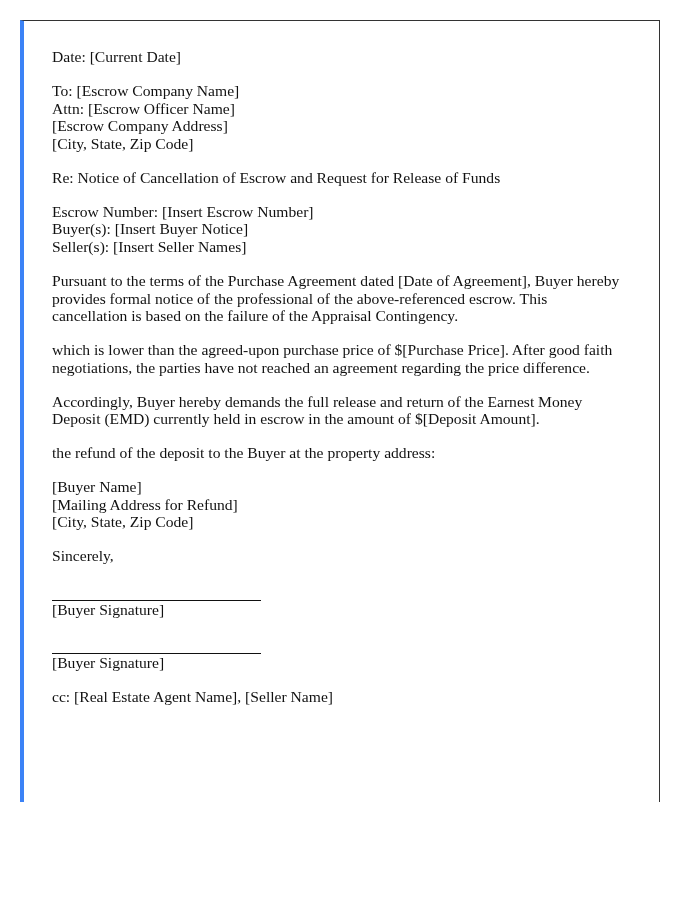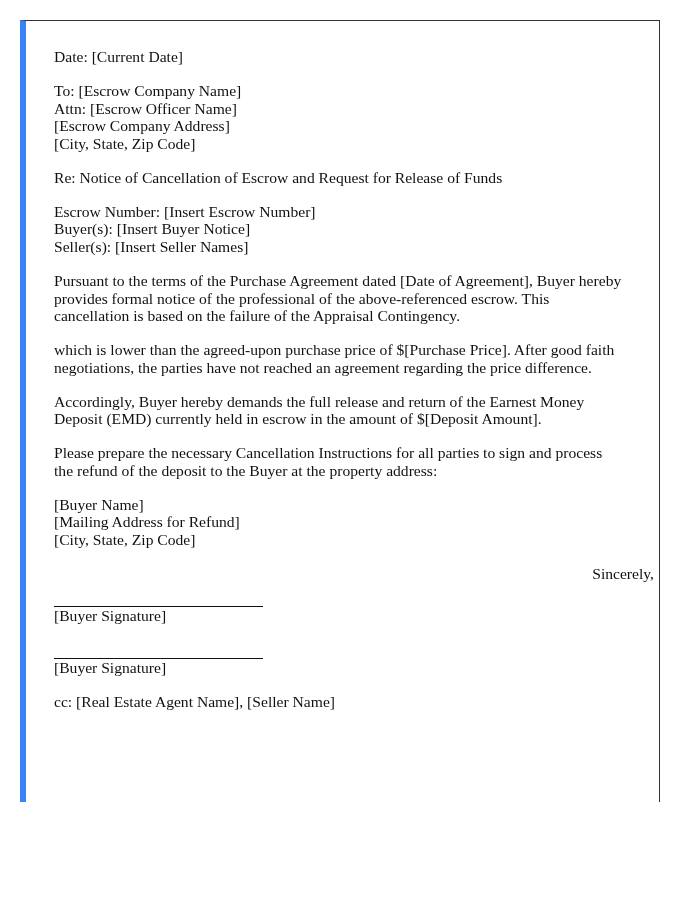--- a/index.html
+++ b/index.html
@@ -15,21 +15,21 @@
       font-family: "Liberation Serif", "DejaVu Serif", serif;
       color: #111111;
     }
     .page {
       position: absolute;
       left: 20px;
       top: 20px;
       width: 640px;
       height: 782px;
       border-top: 1px solid #333333;
-      border-left: 6px solid #3b82f6;
+      border-left: 4px solid #3b82f6;
       border-right: 1px solid #333333;
       box-sizing: border-box;
       overflow: hidden;
     }
     .content {
       position: absolute;
       left: 28px;
       top: 27px;
       width: 600px;
       font-size: 15.6px;
@@ -90,31 +90,30 @@
       <span class="line">which is lower than the agreed-upon purchase price of $[Purchase Price]. After good faith</span>
       <span class="line">negotiations, the parties have not reached an agreement regarding the price difference.</span>
     </div>
 
     <div class="block">
       <span class="line">Accordingly, Buyer hereby demands the full release and return of the Earnest Money</span>
       <span class="line">Deposit (EMD) currently held in escrow in the amount of $[Deposit Amount].</span>
     </div>
 
     <div class="block">
-      <span class="line">Please prepare the necessary Cancellation Instructions for all parties to sign and process</span>
       <span class="line">the refund of the deposit to the Buyer at the property address:</span>
     </div>
 
     <div class="block">
       <span class="line">[Buyer Name]</span>
       <span class="line">[Mailing Address for Refund]</span>
       <span class="line">[City, State, Zip Code]</span>
     </div>
 
-    <div class="block" style="margin-bottom:0;text-align:right;">
+    <div class="block" style="margin-bottom:12px;">
       <span class="line">Sincerely,</span>
     </div>
 
     <div class="sig-block">
       <div class="sig-line"></div>
       <span class="line">[Buyer Signature]</span>
     </div>
 
     <div class="sig-block" style="margin-bottom:16.4px;">
       <div class="sig-line"></div>

